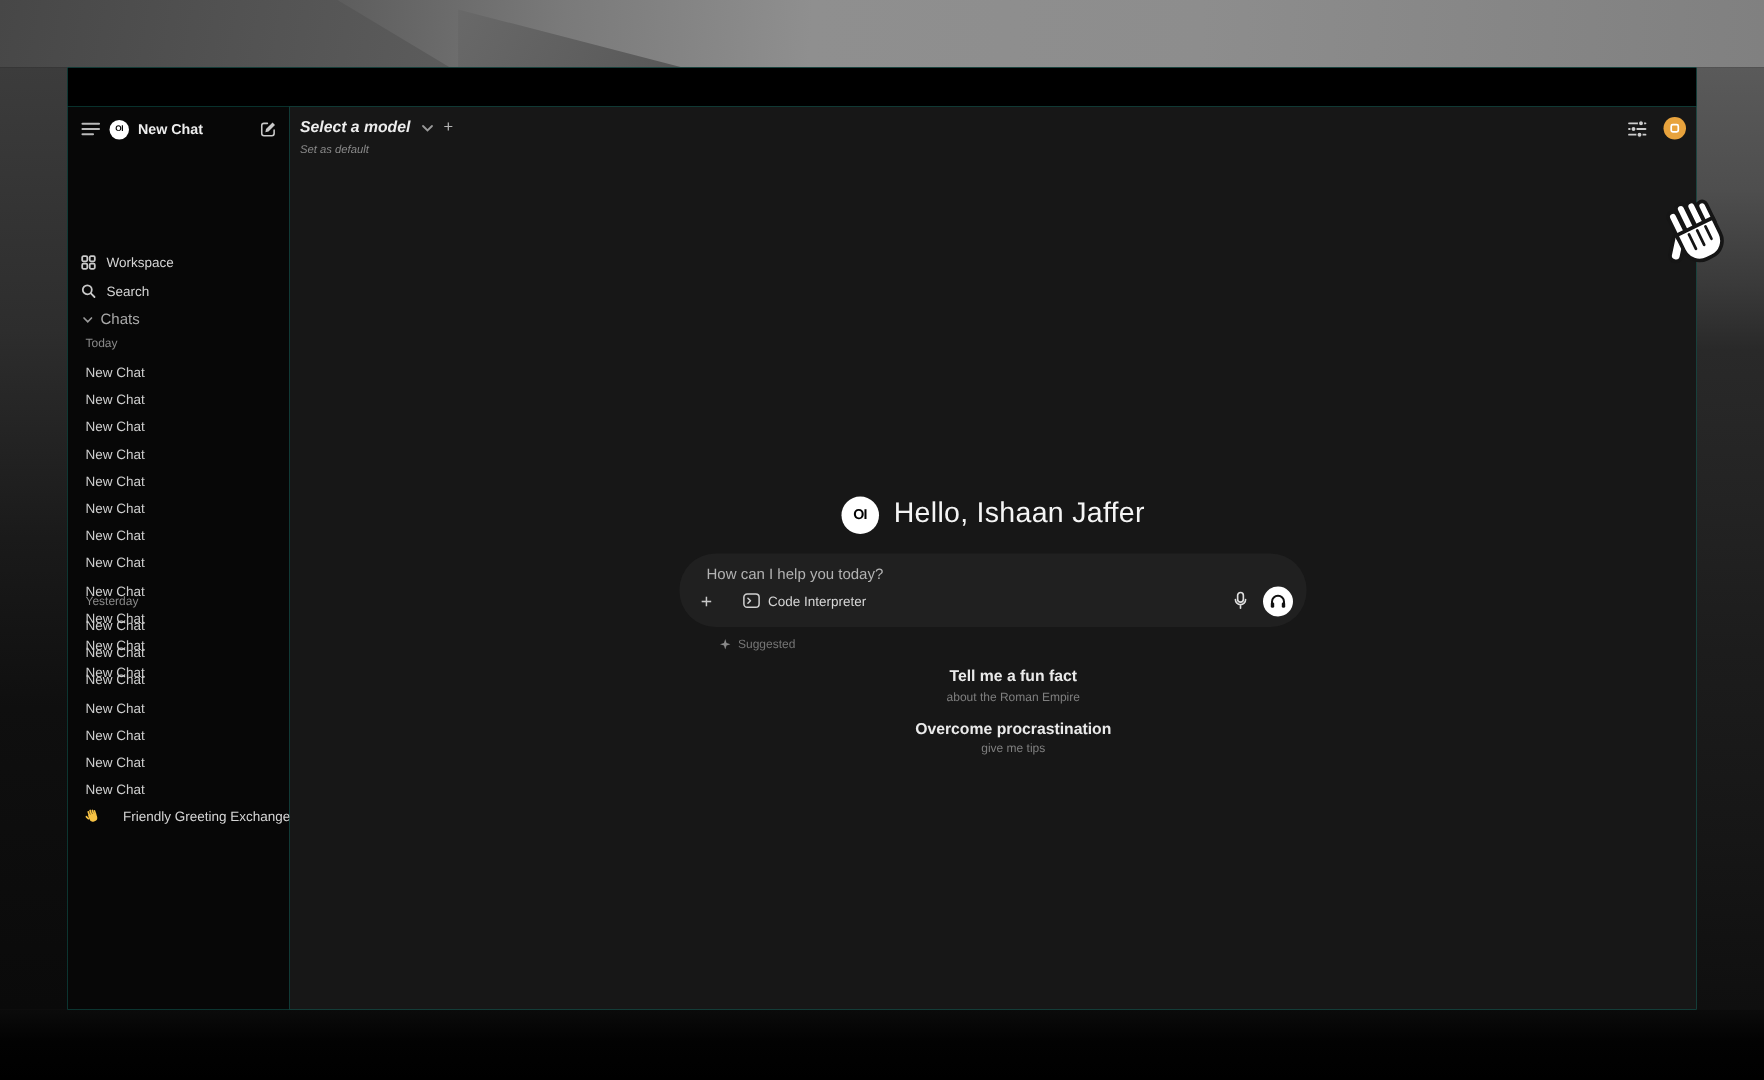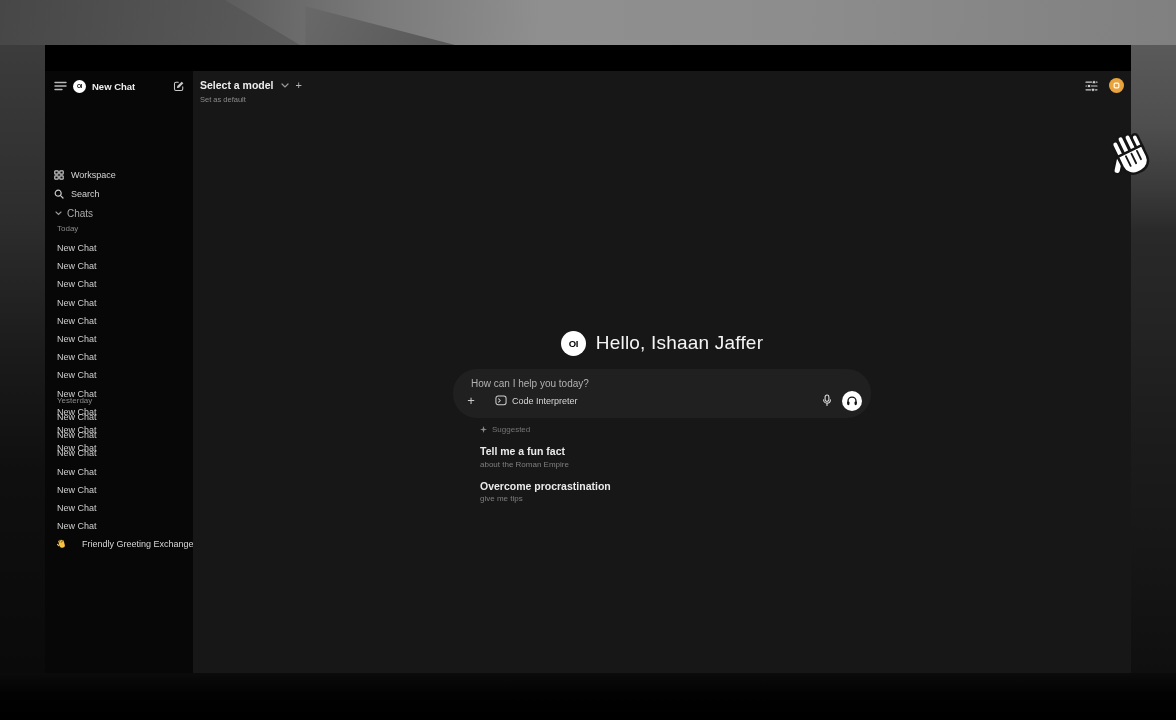--- a/index.html
+++ b/index.html
@@ -40,21 +40,21 @@
     font-size:10px; color:#aaa; cursor:pointer; }
   .sb-label { position:absolute; left:12px; font-size:8px; color:#8a8a8a; }
   .chat-list { position:absolute; left:0; right:0; list-style:none; }
   .chat-list li { height:18.2px; display:flex; align-items:center; padding:0 8px 0 12px;
     font-size:9px; color:#cfcfcf; cursor:pointer; white-space:nowrap; }
   .sb-special { position:absolute; left:12px; right:4px; height:18px; display:flex; align-items:center; gap:16px;
     font-size:9px; color:#d6d6d6; cursor:pointer; white-space:nowrap; }
 
   
   .main { flex:1; background:#171717; position:relative; }
-  .topbar-left { position:absolute; top:8px; left:7px; }
+  .topbar-left { position:absolute; top:8px; left:7px;font-style:italic; }
   .model-row { display:flex; align-items:center; gap:7px; }
   .model-name { font-size:10.5px; font-weight:700; color:#ededed; cursor:pointer; }
   .set-default { margin-top:4px; font-size:7.5px; color:#8a8a8a; cursor:pointer; }
   .topbar-right { position:absolute; top:7px; right:7px; display:flex; align-items:center; gap:11px; }
   .avatar { width:15px; height:15px; border-radius:50%; display:flex; align-items:center; justify-content:center; cursor:pointer; }
 
   .hero { position:absolute; top:259px; left:50%; transform:translateX(-50%); width:418px; }
   .hero-head { display:flex; align-items:center; justify-content:center; gap:10px; height:26px; margin-bottom:13px; }
   .hero-logo { width:25px; height:25px; border-radius:50%; background:#fff; color:#000;
     display:flex; align-items:center; justify-content:center; font-size:9.5px; font-weight:700; letter-spacing:-0.5px; }
@@ -65,21 +65,21 @@
   .composer-row { position:absolute; left:10px; right:9px; bottom:7px; height:21px; display:flex; align-items:center; }
   .plus-btn { font-size:13px; color:#c9c9c9; width:16px; text-align:center; cursor:pointer; line-height:1; }
   .chip { display:flex; align-items:center; gap:5px; margin-left:16px; cursor:pointer; }
   .chip-label { font-size:9px; font-weight:500; color:#d6d6d6; }
   .mic-btn { margin-right:10px; cursor:pointer; display:flex; }
   .hp-btn { width:20px; height:20px; border-radius:50%; background:#fff; display:flex;
     align-items:center; justify-content:center; cursor:pointer; }
 
   .suggested { margin-top:6px; padding-left:27px; }
   .sugg-head { display:flex; align-items:center; gap:5px; font-size:8px; color:#767676; height:10px; }
-  .sugg-item { margin-top:11px; cursor:pointer; }
+  .sugg-item { margin-top:11px; cursor:pointer;text-align:center; }
   .sugg-title { font-size:10.5px; font-weight:600; color:#eaeaea; }
   .sugg-sub { font-size:8px; color:#7f7f7f; margin-top:2.5px; }
 
   .cursor { position:absolute; left:1102px; top:129px; width:52px; height:56px; z-index:50; pointer-events:none; }
 </style>
 </head>
 <body>
 
 <div class="desktop">
   <div class="wp-top"></div>

